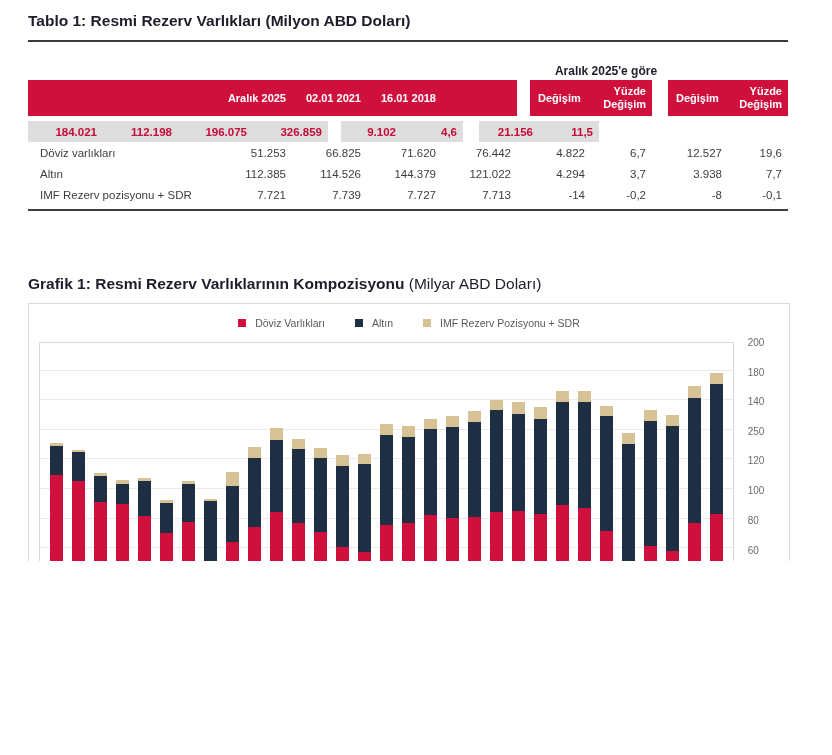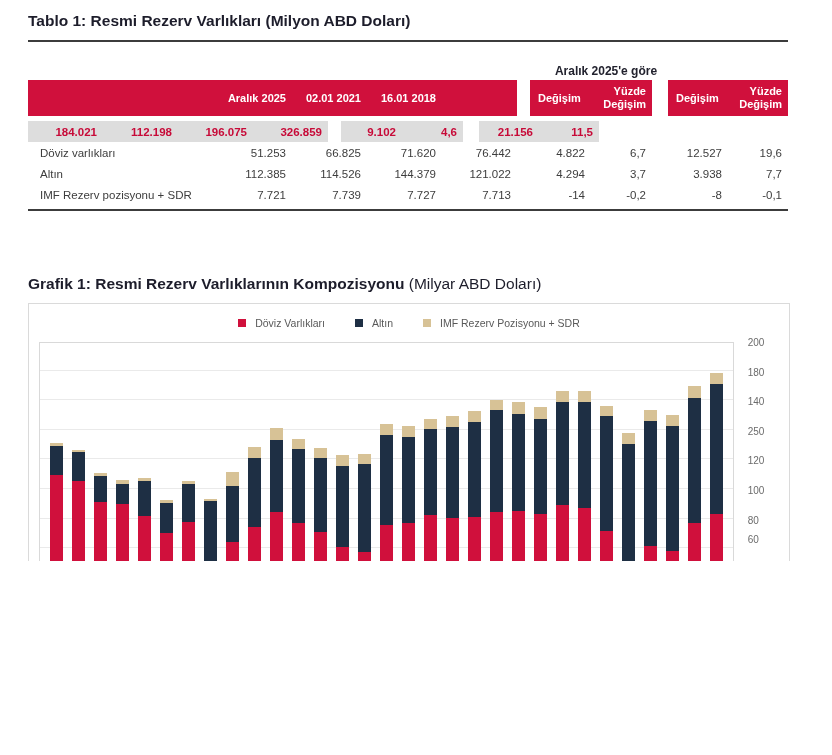--- a/index.html
+++ b/index.html
@@ -410,21 +410,21 @@
                 <div class="seg" style="height: 130.536px; background: rgb(30, 47, 68);"></div>
                 <div class="seg" style="height: 11.1px; background: rgb(215, 194, 150);"></div>
               </div>
             </div>
           </div>
         </div>
       <div class="yaxis">
           <div class="ytick" style="bottom: -6px;">0</div>
           <div class="ytick" style="bottom: 23.6px;">20</div>
           <div class="ytick" style="bottom: 50px;">40</div>
-          <div class="ytick" style="bottom: 93px;">60</div>
+          <div class="ytick" style="bottom: 82px;">60</div>
           <div class="ytick" style="bottom: 112.4px;">80</div>
           <div class="ytick" style="bottom: 142px;">100</div>
           <div class="ytick" style="bottom: 171.6px;">120</div>
           <div class="ytick" style="bottom: 201.2px;">250</div>
           <div class="ytick" style="bottom: 230.8px;">140</div>
           <div class="ytick" style="bottom: 260.4px;">180</div>
           <div class="ytick" style="bottom: 290px;">200</div>
         </div>
     </div>
     <div class="xlabels">

